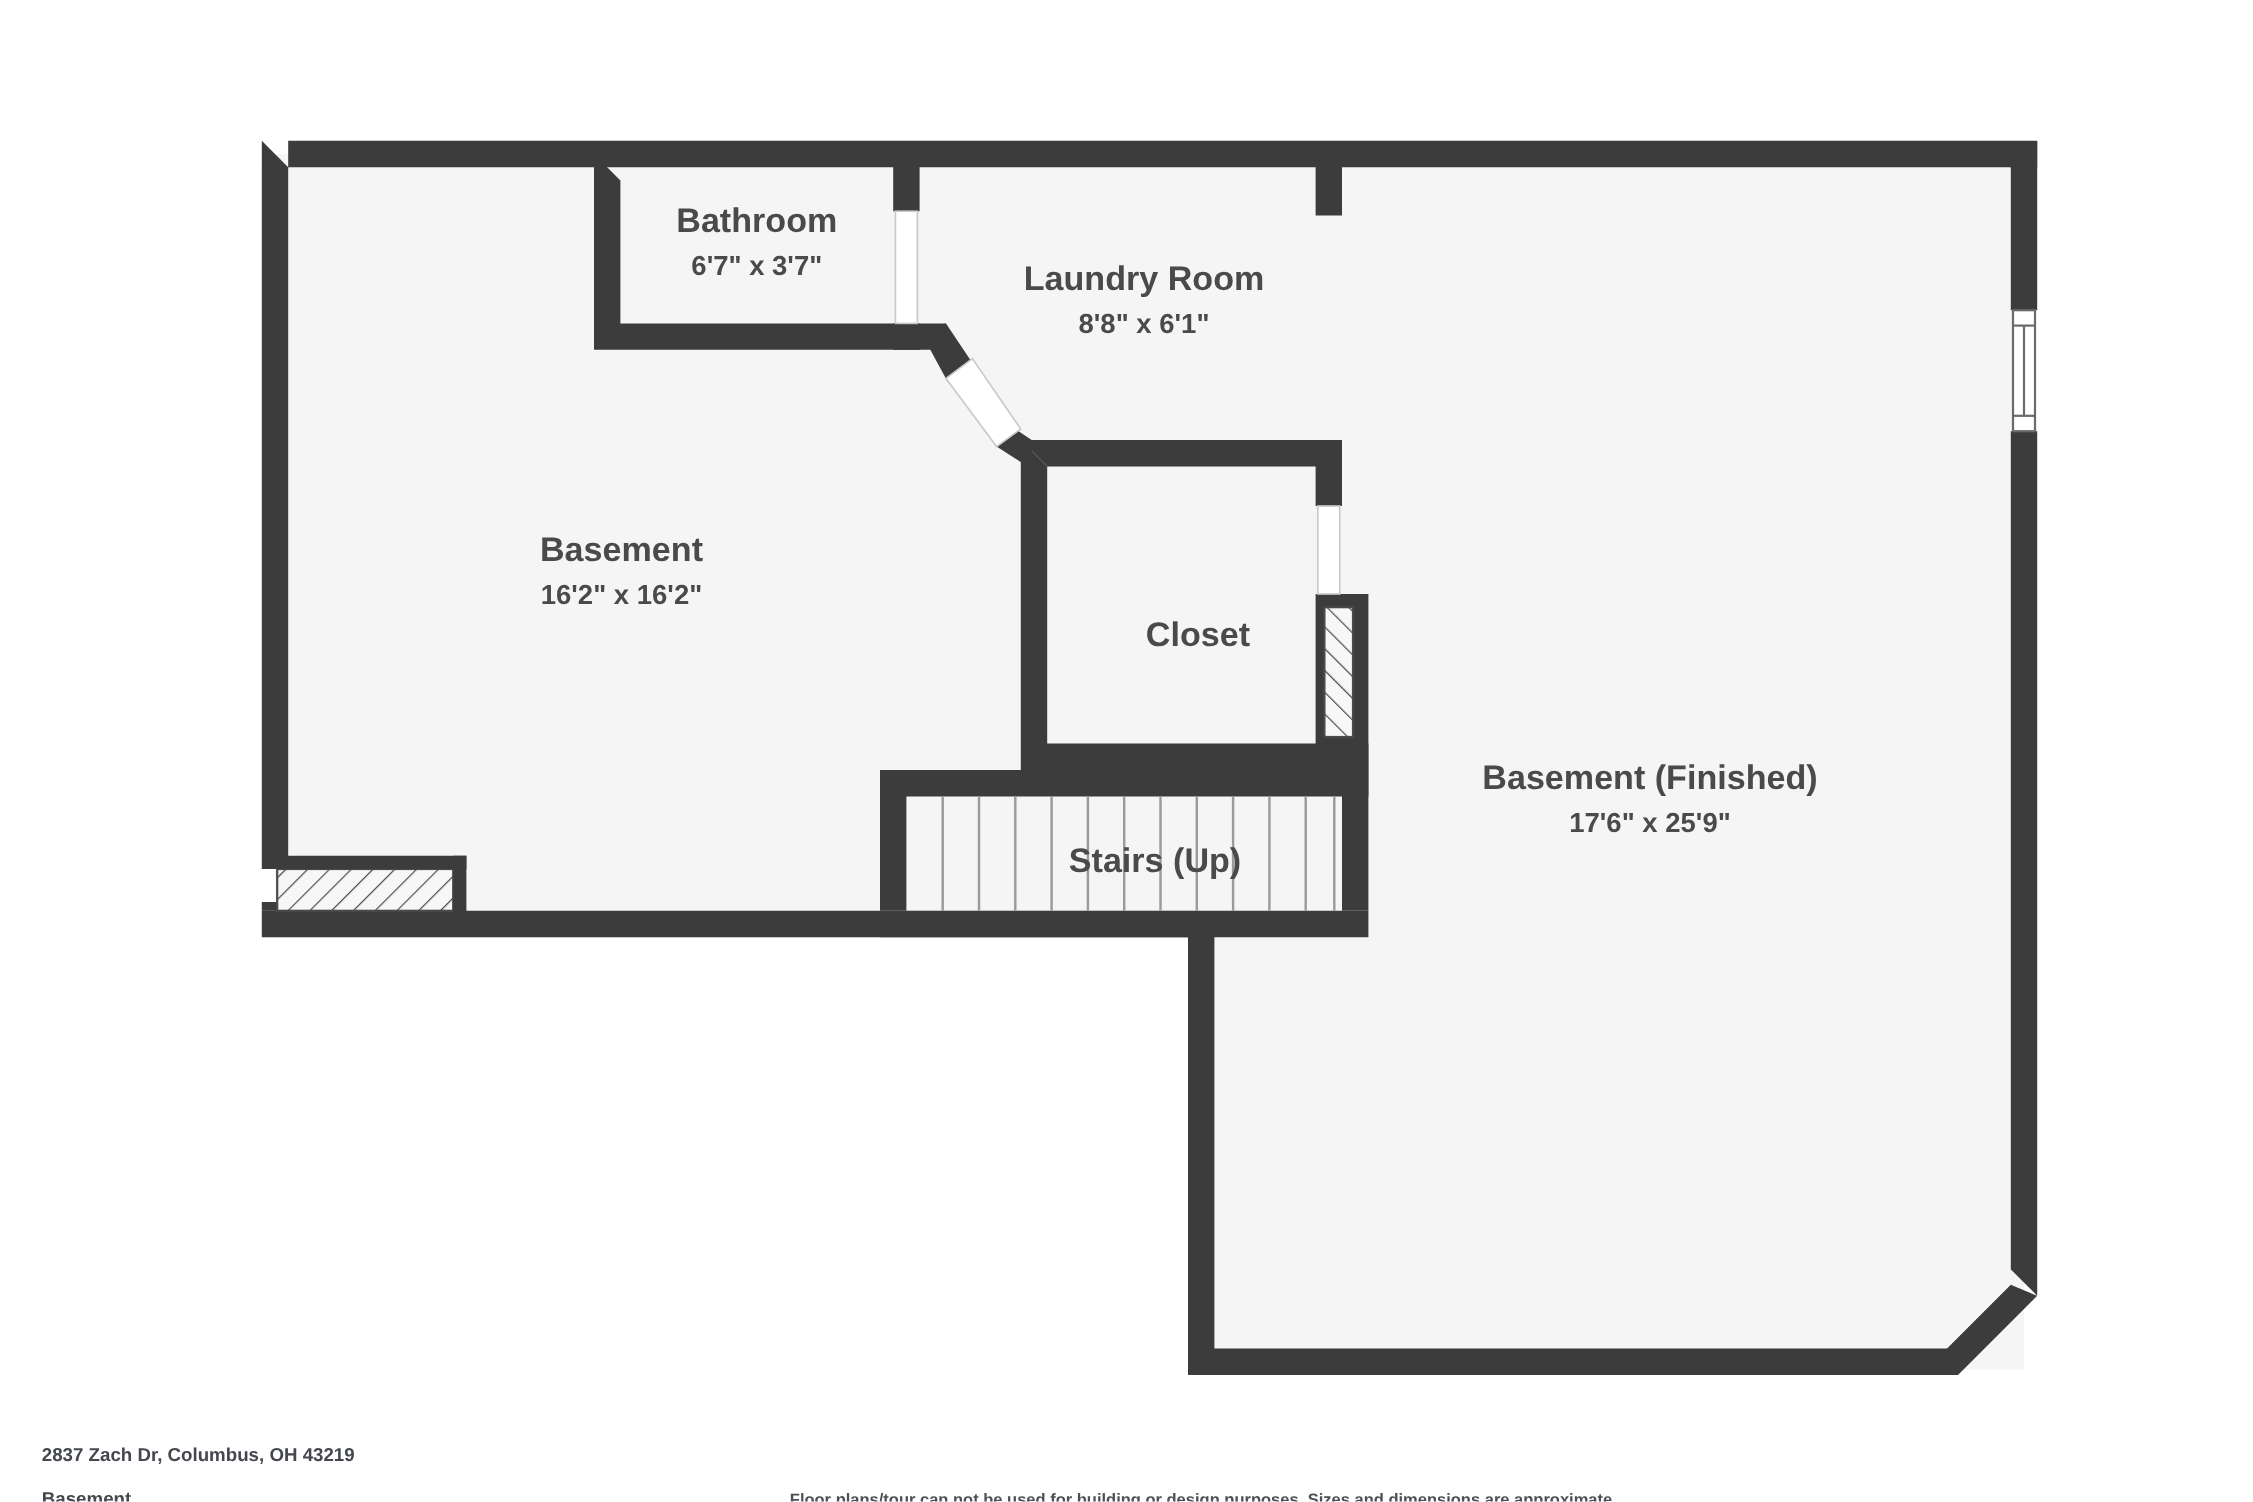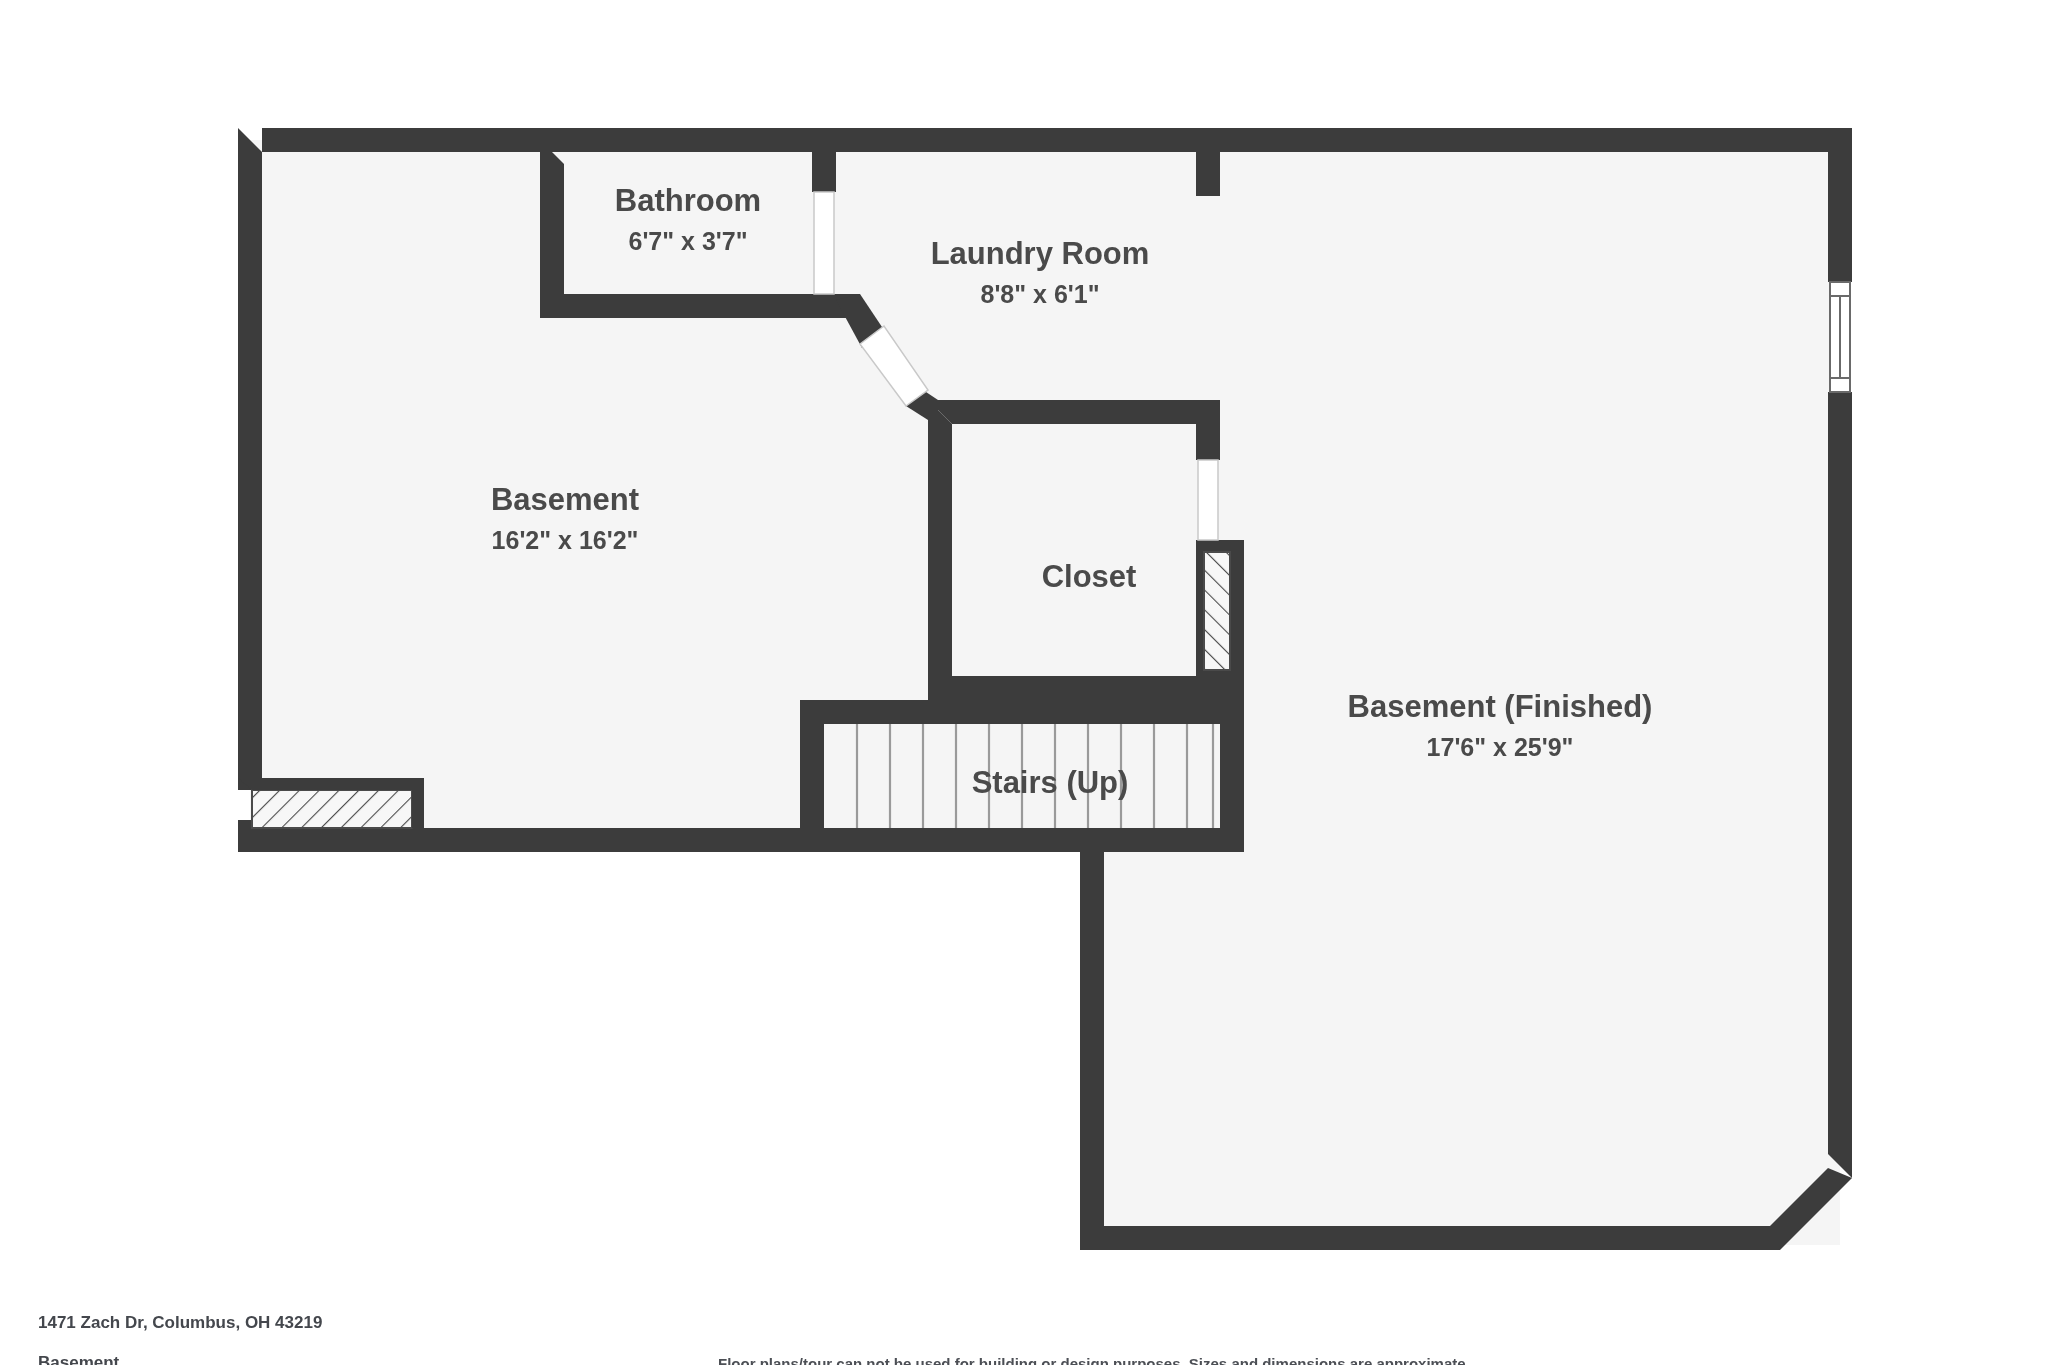--- a/index.html
+++ b/index.html
@@ -193,15 +193,15 @@
       <text class="room-name t-big" x="1089" y="587">Closet</text>
 
       <text class="room-name t-big" x="1500" y="717">Basement (Finished)</text>
       <text class="room-dims t-dim" x="1500" y="756">17'6" x 25'9"</text>
 
       <text class="room-name t-big" x="1050" y="793">Stairs (Up)</text>
     </g>
   </svg>
 </div>
 
-<div class="footer-text" id="address-line">1471 Zach Dr, Columbus, OH 43219</div>
+<div class="footer-text" id="address-line">2837 Zach Dr, Columbus, OH 43219</div>
 <div class="footer-text" id="floor-line">Basement</div>
 <div class="footer-text" id="disclaimer-line">Floor plans/tour can not be used for building or design purposes. Sizes and dimensions are approximate.</div>
 
 </body></html>

